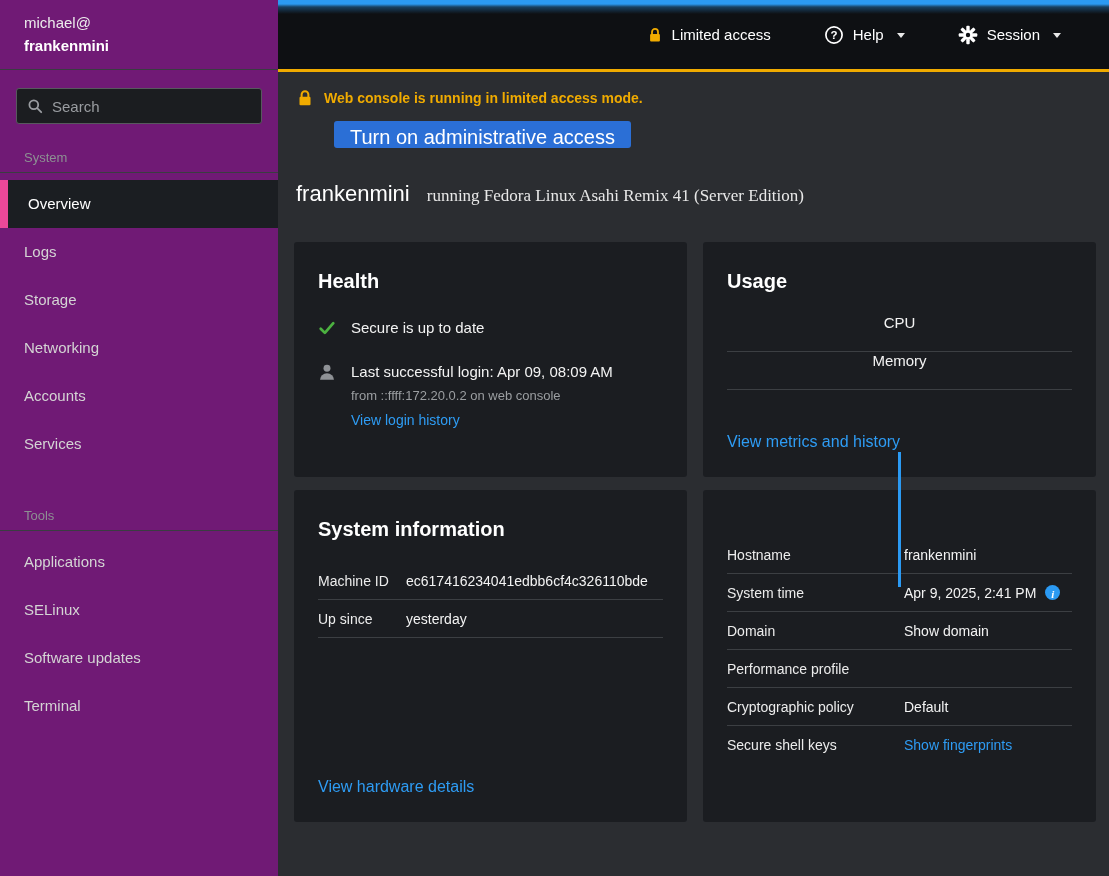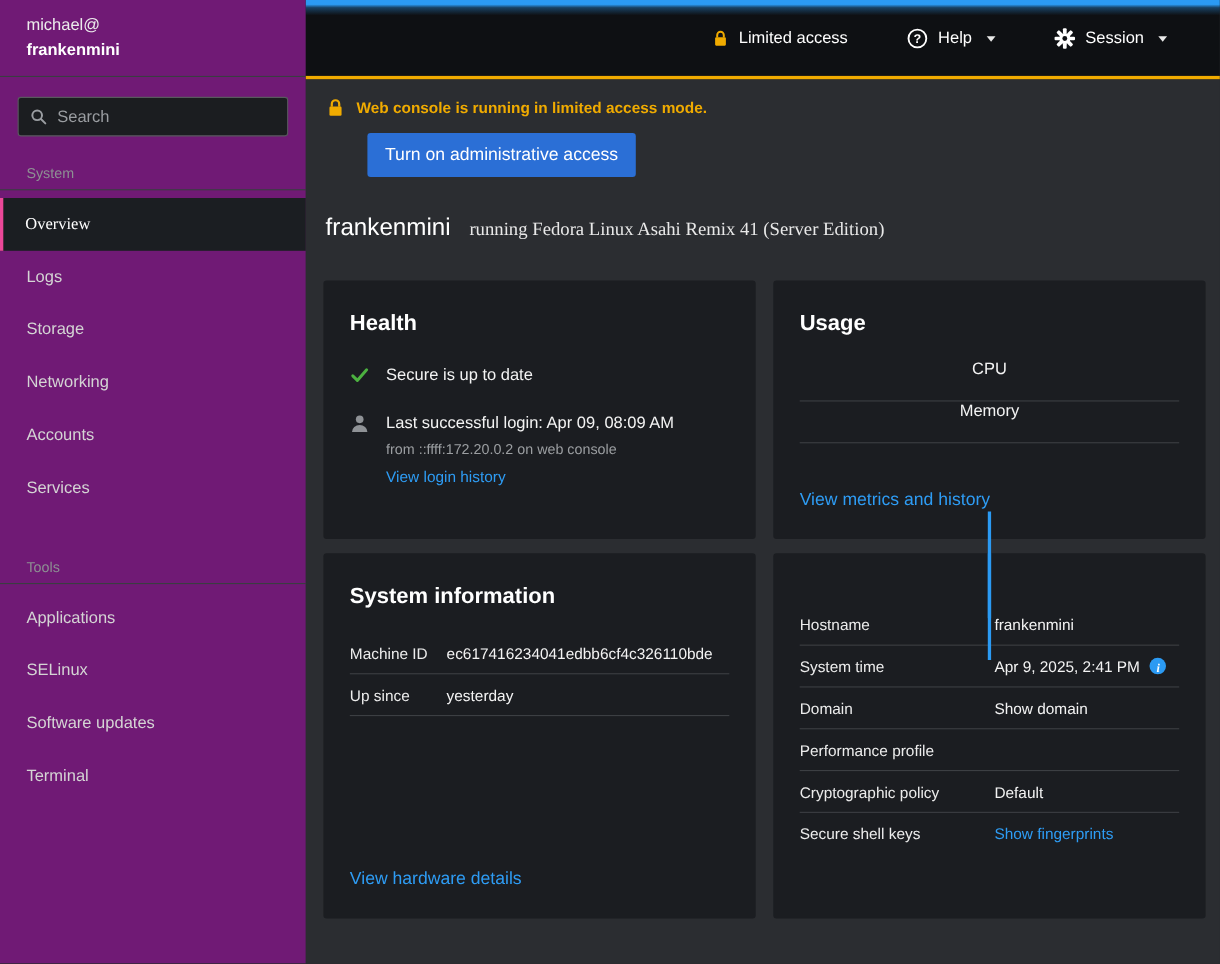--- a/index.html
+++ b/index.html
@@ -17,42 +17,42 @@
     display:flex; align-items:center; padding:0 10px; gap:9px; }
   .search-box input { flex:1; background:transparent; border:none; outline:none;
     color:#e6e6e6; font-size:15px; font-family:"Liberation Sans", sans-serif; }
   .search-box input::placeholder { color:#9a9da1; }
   .section-label { padding:26px 24px 7px; font-size:13px; color:#8d9093; }
   .nav-section:not(:first-child) .section-label { padding-top:40px; }
   .nav-divider { border-top:1px solid #3a3d41; }
   .nav-items { padding-top:7px; }
   .nav-item { height:48px; line-height:48px; padding-left:24px; font-size:15px;
     color:#d4d4d4; cursor:pointer; }
-  .nav-item.active { background:#1b1e22; border-left:3px solid #ec4899; padding-left:20px;
-    color:#fff;font-family:Liberation Serif, serif; }
+  .nav-item.active { background:#1b1e22; border-left:8px solid #ec4899; padding-left:20px;
+    color:#fff; }
 
   
   .main { flex:1; display:flex; flex-direction:column; min-width:0; }
   .masthead { height:72px; background:#0e1013; border-bottom:3px solid #f0ab00;
     position:relative; display:flex; justify-content:flex-end; align-items:center; }
   .blue-strip { position:absolute; top:0; left:0; right:0; height:14px; pointer-events:none;
     background:linear-gradient(to bottom, #2b9af3 0 4px, rgba(43,154,243,.35) 7px, rgba(43,154,243,0) 14px); }
   .mast-item { display:flex; align-items:center; gap:9px; padding:0 26px; font-size:15px;
     color:#fff; cursor:pointer; }
   .mast-sep { width:1px; background:#2b2e32; }
   .mast-pad { width:21px; }
   .caret { width:0; height:0; border-left:4.5px solid transparent; border-right:4.5px solid transparent;
     border-top:5px solid #e8e8e8; margin-left:4px; margin-top:2px; }
 
   
   .content { flex:1; padding:17px 13px 0 16px; background:#2b2d31; overflow:hidden; }
   .banner-row { display:flex; align-items:center; gap:10px; margin-left:2px; }
   .banner-text { font-size:14px; font-weight:bold; color:#f0ab00; }
   .banner-btn { display:inline-block; margin:14px 0 0 40px; background:#2b6fd6; color:#fff;
-    border:none; border-radius:3px; padding:5px 16px; height:40px; font-size:16px;
+    border:none; border-radius:3px; padding:5px 16px; height:27px; font-size:20px;
     font-family:"Liberation Sans", sans-serif; cursor:pointer; }
   .page-title-row { margin:32px 0 0 2px; display:flex; align-items:baseline; gap:17px; }
   .host-title { font-size:22px; color:#fff; line-height:28px; }
   .host-subtitle { font-size:17px; color:#e8e8e8;font-family:Liberation Serif, serif; }
 
   .cards { margin-top:34px; display:grid; grid-template-columns:1fr 1fr;
     grid-template-rows:235px 332px; gap:13px 16px; }
   .card { background:#1b1d21; border-radius:3px; padding:26px 24px 26px;
     display:flex; flex-direction:column; }
   .card-title { font-size:20px; font-weight:bold; color:#fff; line-height:26px; }

